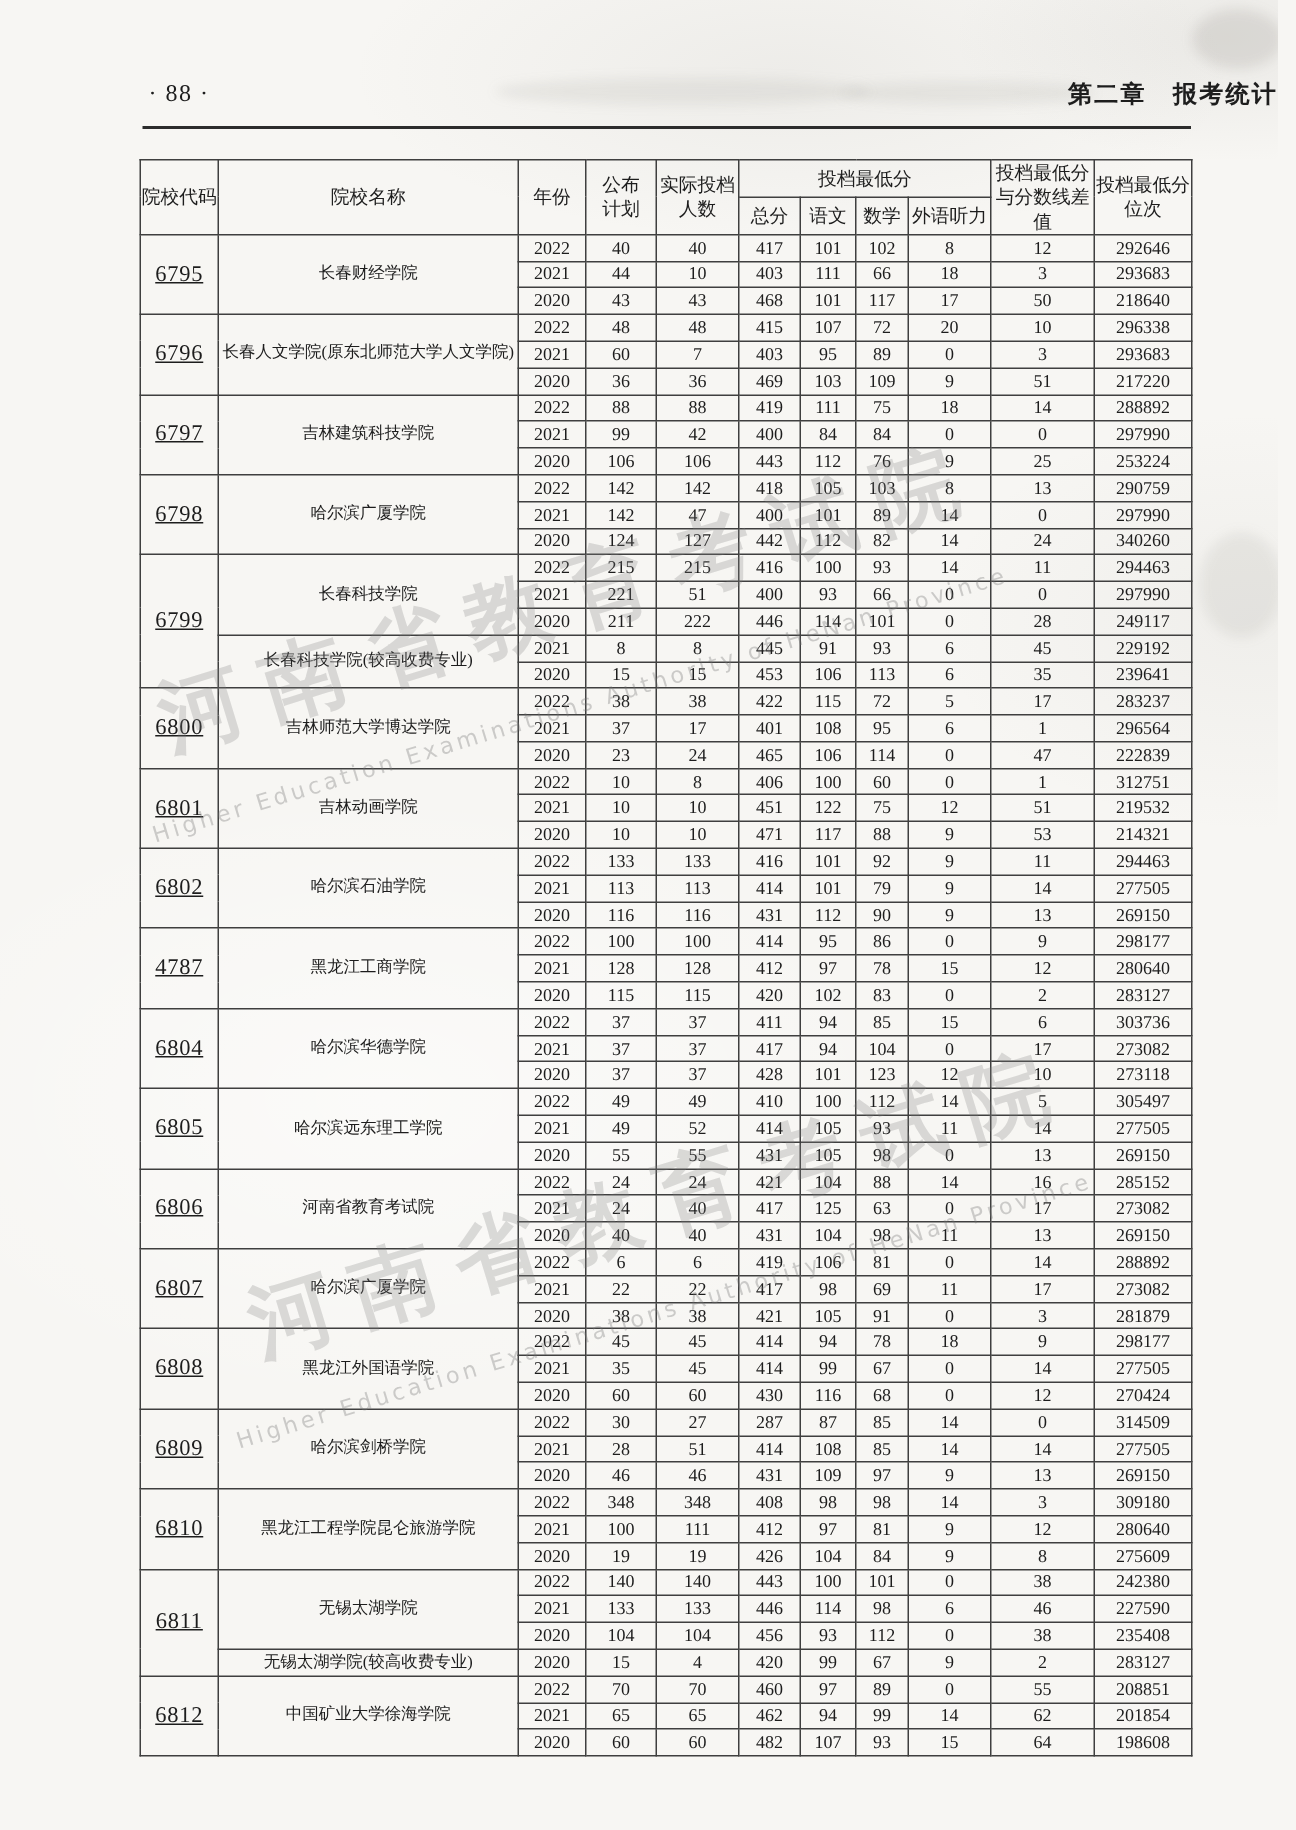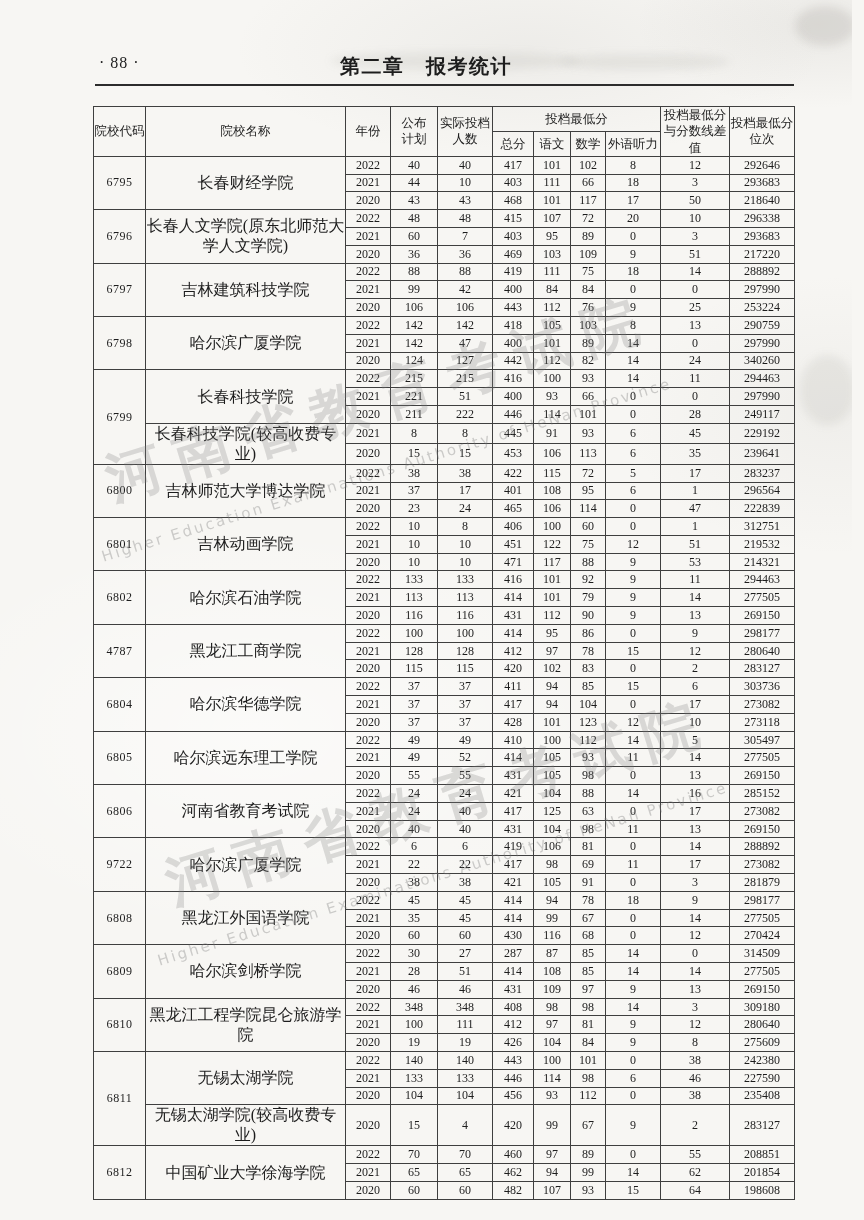--- a/index.html
+++ b/index.html
@@ -15,22 +15,22 @@
       radial-gradient(ellipse 420px 160px at 62% 4%, rgba(150,148,142,0.10), rgba(0,0,0,0) 70%),
       radial-gradient(ellipse 260px 120px at 96% 2%, rgba(140,138,132,0.12), rgba(0,0,0,0) 70%),
       radial-gradient(ellipse 300px 200px at 98% 34%, rgba(150,148,142,0.08), rgba(0,0,0,0) 70%),
       radial-gradient(ellipse 500px 300px at 30% 60%, rgba(255,255,255,0.5), rgba(0,0,0,0) 70%),
       #f7f6f3;
   }
   .page-number{
     position:absolute;left:99px;top:54px;font-size:16px;letter-spacing:1px;
   }
   .chapter-title{
-    position:absolute;left:0;top:53px;width:100%;text-align:center;
-    font-size:20px;font-weight:bold;letter-spacing:1.5px;font-family:Liberation Mono, monospace;
+    position:absolute;left:0;top:53px;width:100%;text-align:right;
+    font-size:16px;font-weight:bold;letter-spacing:1.5px;font-family:Liberation Mono, monospace;
   }
   .header-rule{
     position:absolute;left:95px;top:84px;width:699px;height:2.4px;background:#2c2c2c;
   }
   table.stats{
     position:absolute;left:93px;top:106px;width:701px;
     border-collapse:collapse;table-layout:fixed;
     font-size:12px;
   }
   table.stats th, table.stats td{
@@ -38,23 +38,23 @@
     text-align:center;vertical-align:middle;
     padding:0;line-height:1.25;
     font-weight:normal;
     overflow:hidden;
   }
   table.stats{border:1.6px solid #333;}
   table.stats thead th{font-size:12.5px;white-space:pre-line;line-height:1.3;}
   table.stats thead tr{height:22px;}
   table.stats tbody tr{height:17.8px;}
   td.col-name{
-    text-align:left;padding-left:11px;padding-right:6px;font-size:16px;line-height:1.35;
-  }
-  td.col-code{font-size:12px;letter-spacing:0.5px;}
+    text-align:left;padding-left:11px;padding-right:6px;font-size:11px;line-height:1.35;
+  }
+  td.col-code{font-size:15px;letter-spacing:0.5px;text-decoration:underline;}
   .wm{
     position:absolute;pointer-events:none;white-space:nowrap;z-index:5;
     transform-origin:0 50%;
   }
   .wm-cn{
     font-size:56px;letter-spacing:15px;color:rgba(128,128,128,0.26);
     font-family:"DejaVu Sans",sans-serif;font-weight:bold;
   }
   .wm-en{
     font-size:15px;letter-spacing:2.5px;color:rgba(118,118,118,0.34);
@@ -551,21 +551,21 @@
           <td>40</td>
           <td>40</td>
           <td>431</td>
           <td>104</td>
           <td>98</td>
           <td>11</td>
           <td>13</td>
           <td>269150</td>
         </tr>
         <tr>
-          <td rowspan="3" class="col-code">9722</td>
+          <td rowspan="3" class="col-code">6807</td>
           <td rowspan="3" class="col-name">哈尔滨广厦学院</td>
           <td>2022</td>
           <td>6</td>
           <td>6</td>
           <td>419</td>
           <td>106</td>
           <td>81</td>
           <td>0</td>
           <td>14</td>
           <td>288892</td>

